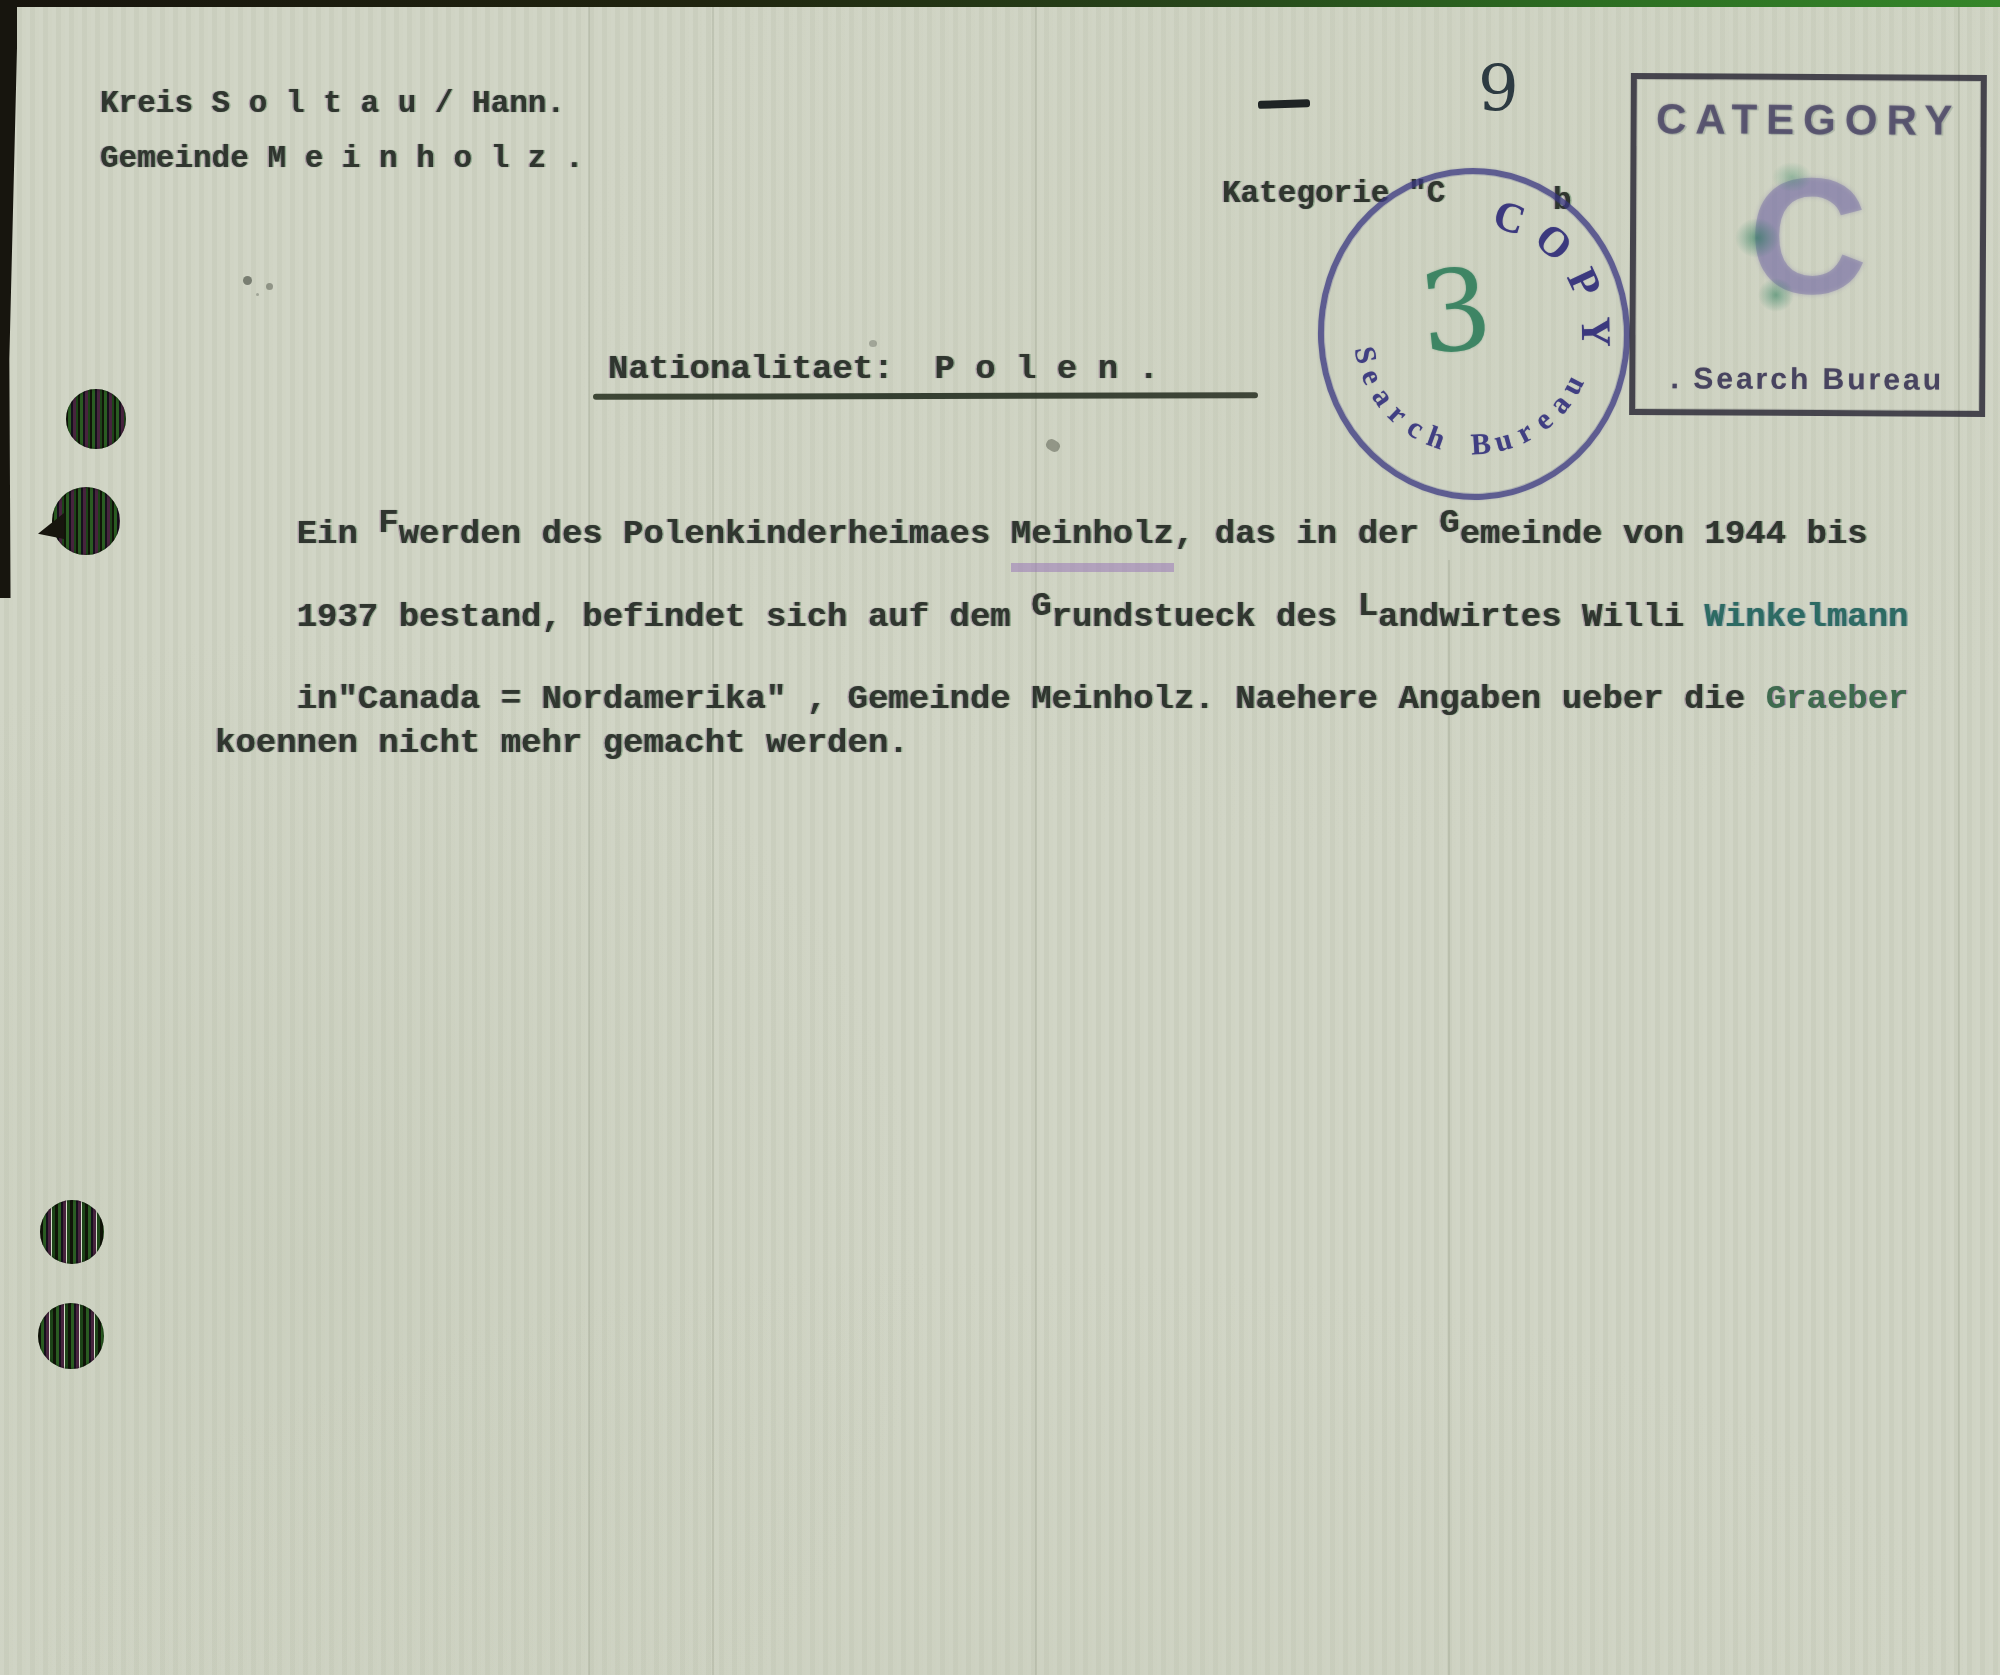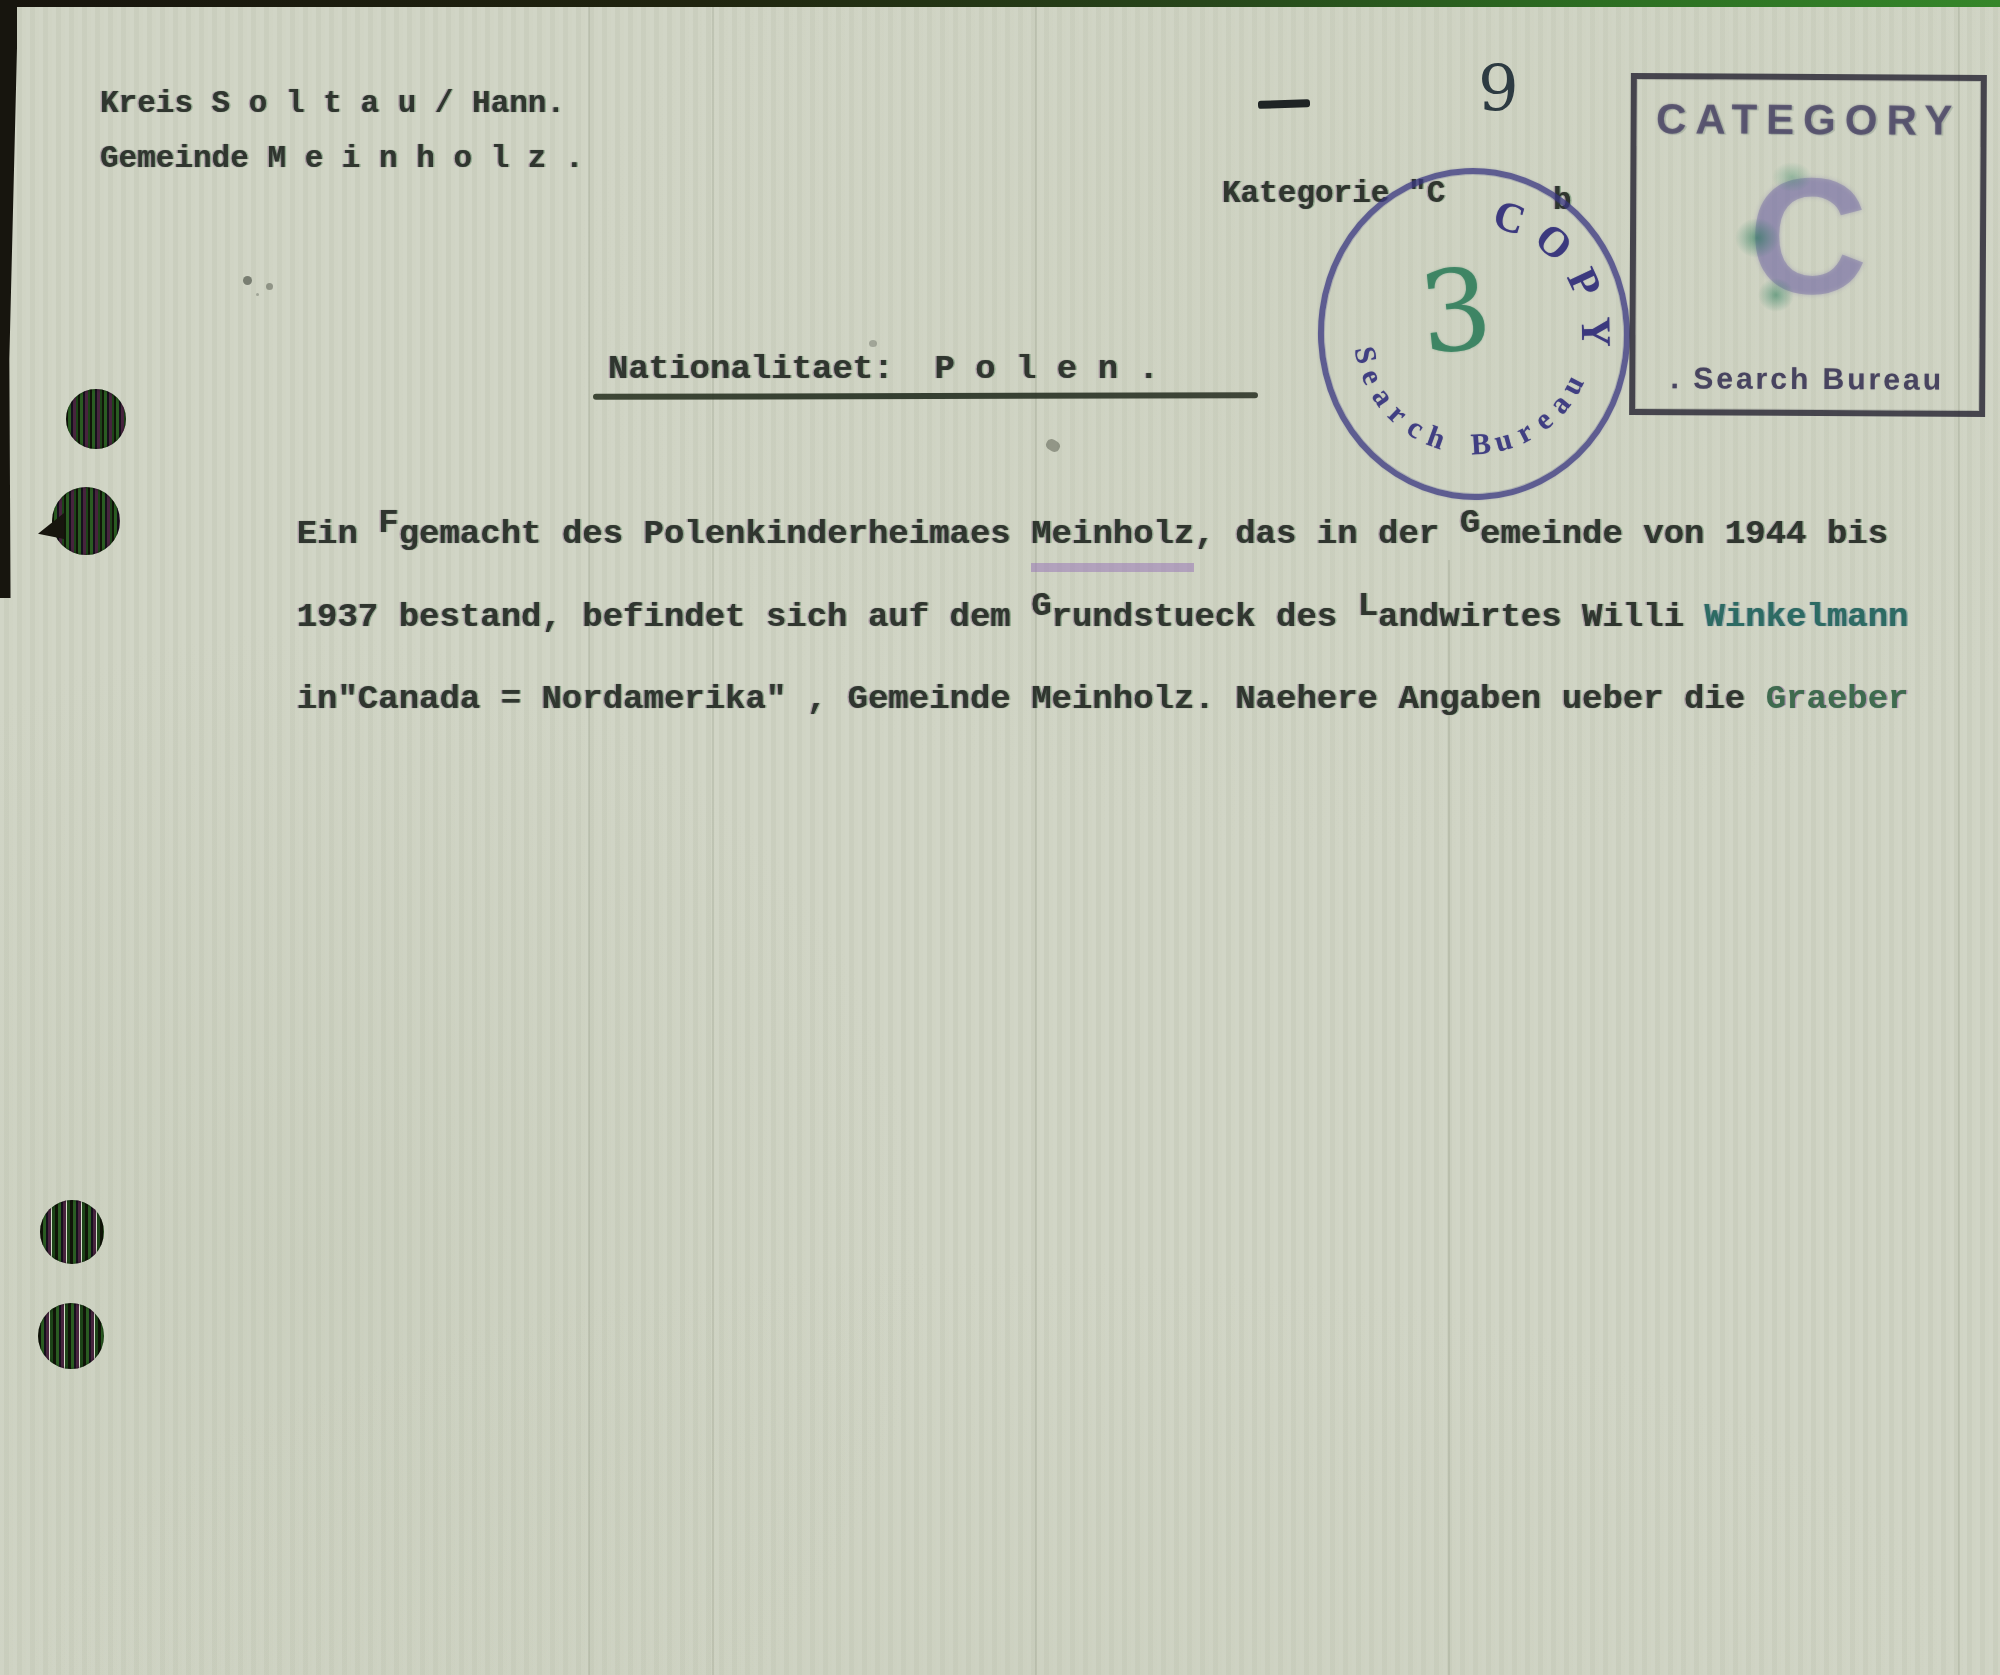--- a/index.html
+++ b/index.html
@@ -96,28 +96,29 @@
   <div class="page-dash"></div>
   <div class="page-number">9</div>
 
   <div class="kategorie ink" style="left:1222px;top:176px">Kategorie "C</div>
   <div class="kategorie ink" style="left:1553px;top:183px">b</div>
 
   <div class="title-line ink">Nationalitaet:  P o l e n .</div>
   <div class="title-underline"></div>
 
   <div class="body-line ink" style="top:477px">
-    <span>Ein </span><span class="raise">F</span><span>gemacht des Polenkinderheimaes </span><span class="hl-under">Meinholz</span><span>, das in der </span><span class="raise">G</span><span>emeinde von 1944 bis</span>
+    <span>Ein </span><span class="raise">F</span><span>werden des Polenkinderheimaes </span><span class="hl-under">Meinholz</span><span>, das in der </span><span class="raise">G</span><span>emeinde von 1944 bis</span>
   </div>
   <div class="body-line ink" style="top:560px">
     <span>1937 bestand, befindet sich auf dem </span><span class="raise">G</span><span>rundstueck des </span><span class="raise">L</span><span>andwirtes Willi </span><span class="teal-word">Winkelmann</span>
   </div>
   <div class="body-line ink" style="top:642px">
     <span>in"Canada = Nordamerika" , Gemeinde Meinholz. Naehere Angaben ueber die </span><span class="graeber-word">Graeber</span>
   </div>
+  <div class="body-line ink" style="top:724px">koennen nicht mehr gemacht werden.</div>
 
   <div class="round-stamp">
     <div class="arc arc-top">
         <span style="transform: translate(-50%, -50%) rotate(20deg) translateY(-122px);">C</span>
         <span style="transform: translate(-50%, -50%) rotate(44deg) translateY(-122px);">O</span>
         <span style="transform: translate(-50%, -50%) rotate(68deg) translateY(-122px);">P</span>
         <span style="transform: translate(-50%, -50%) rotate(92deg) translateY(-122px);">Y</span>
       </div>
     <div class="arc arc-bottom">
         <span style="transform: translate(-50%, -50%) rotate(262deg) translateY(-110px) rotate(180deg);">S</span>

